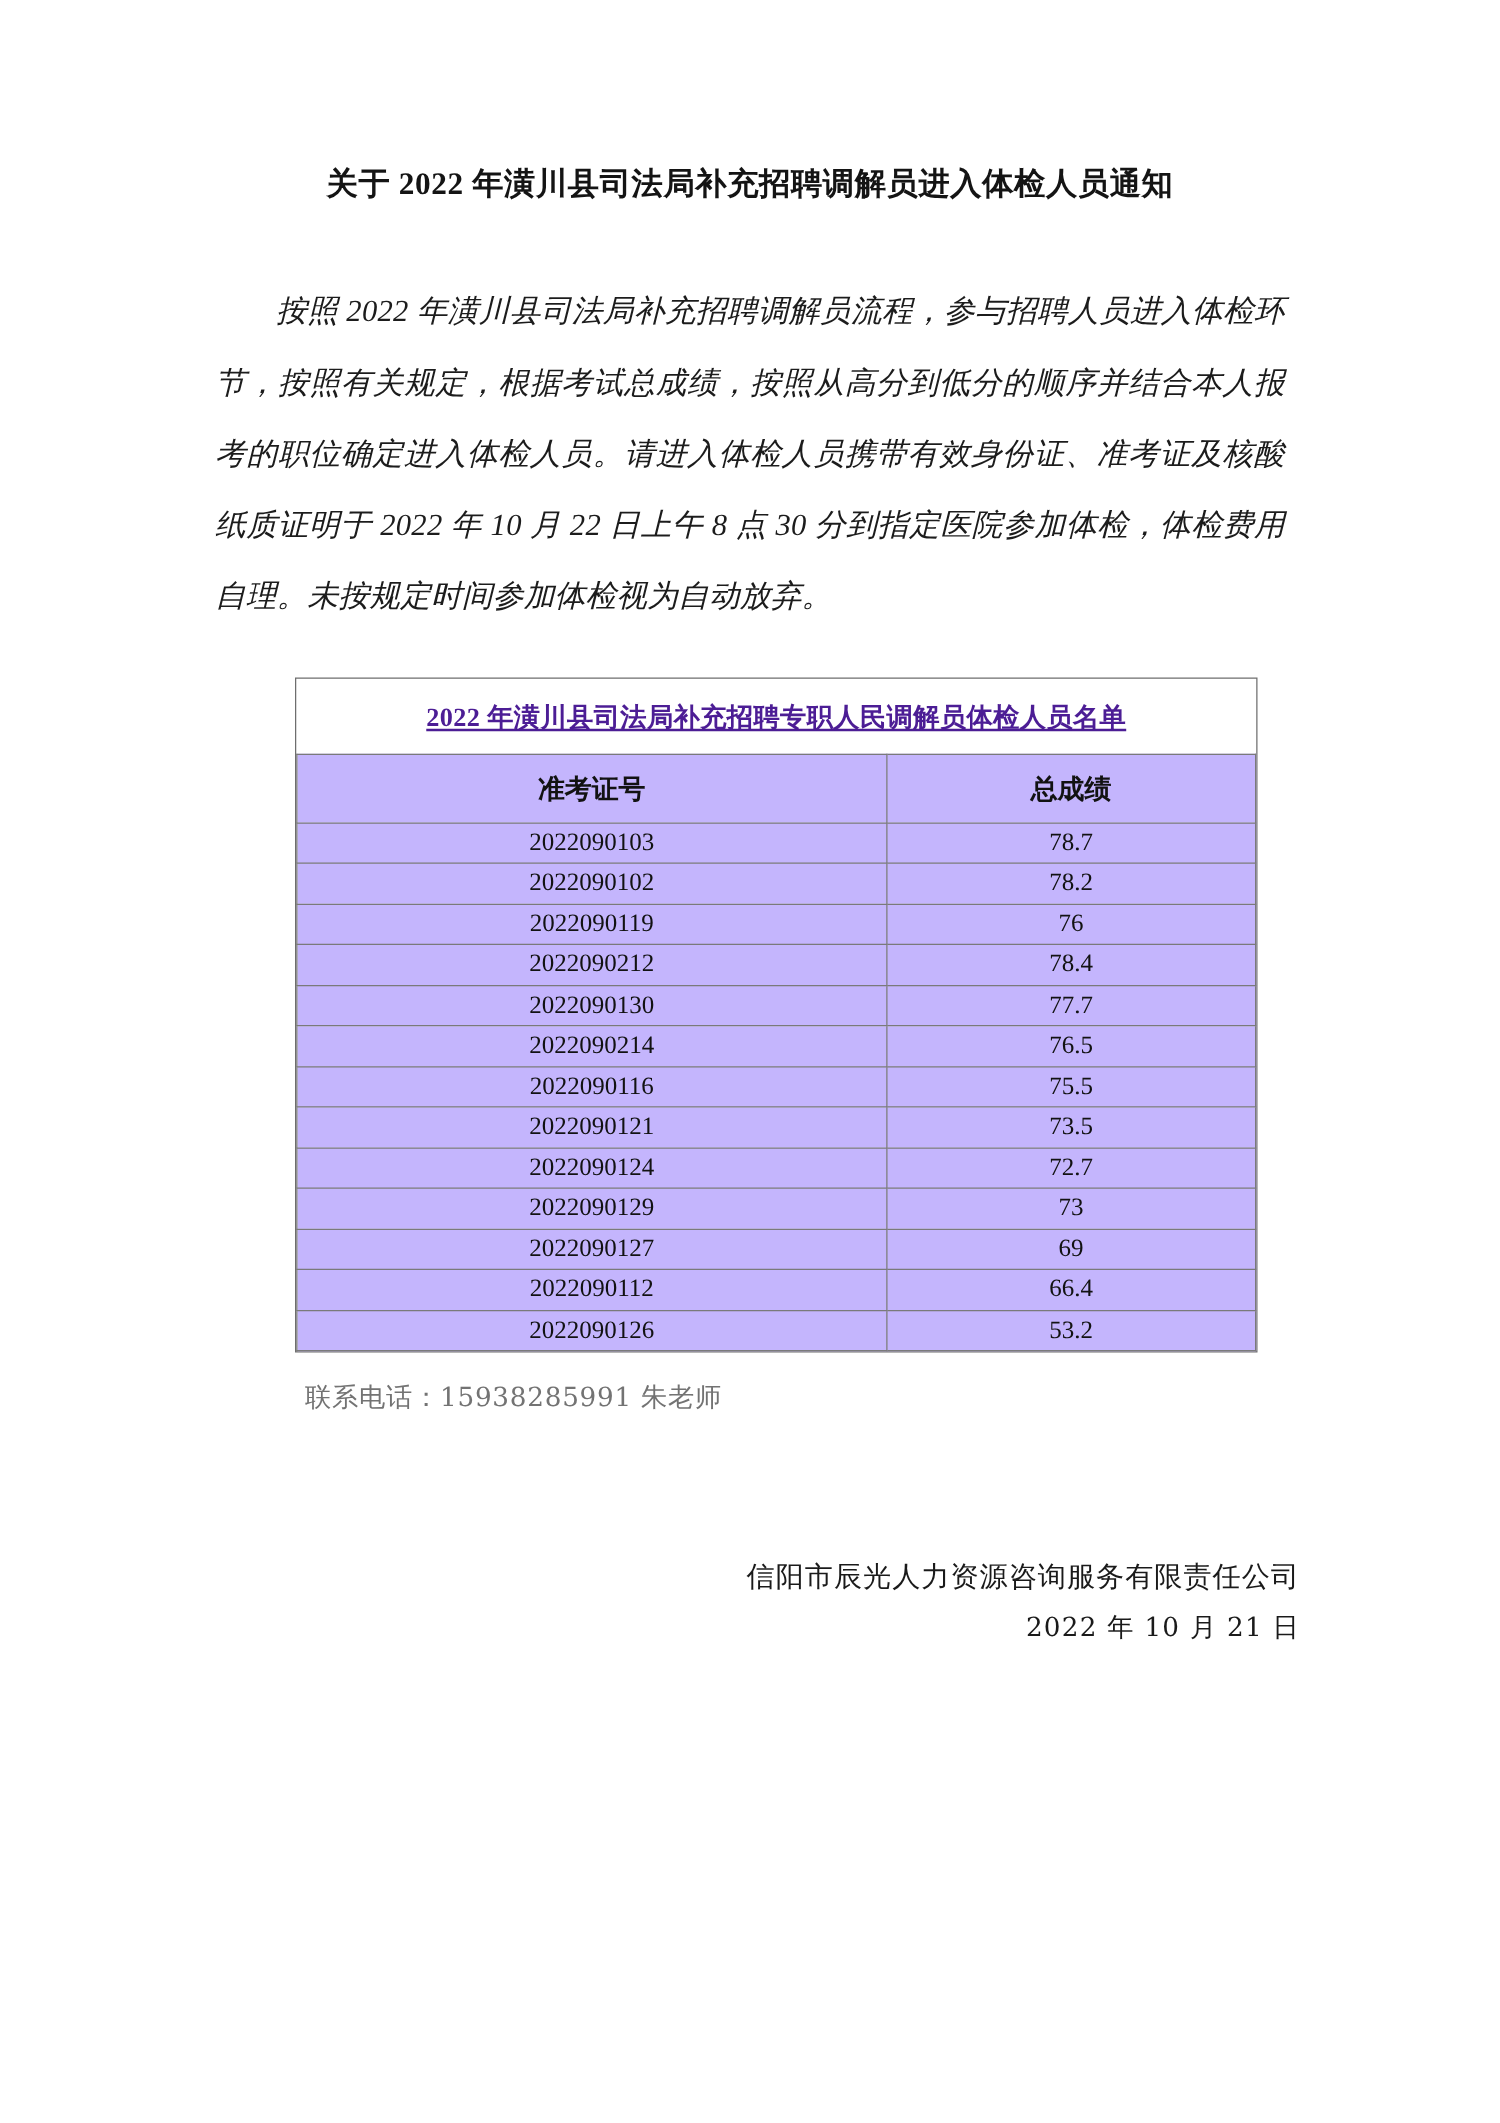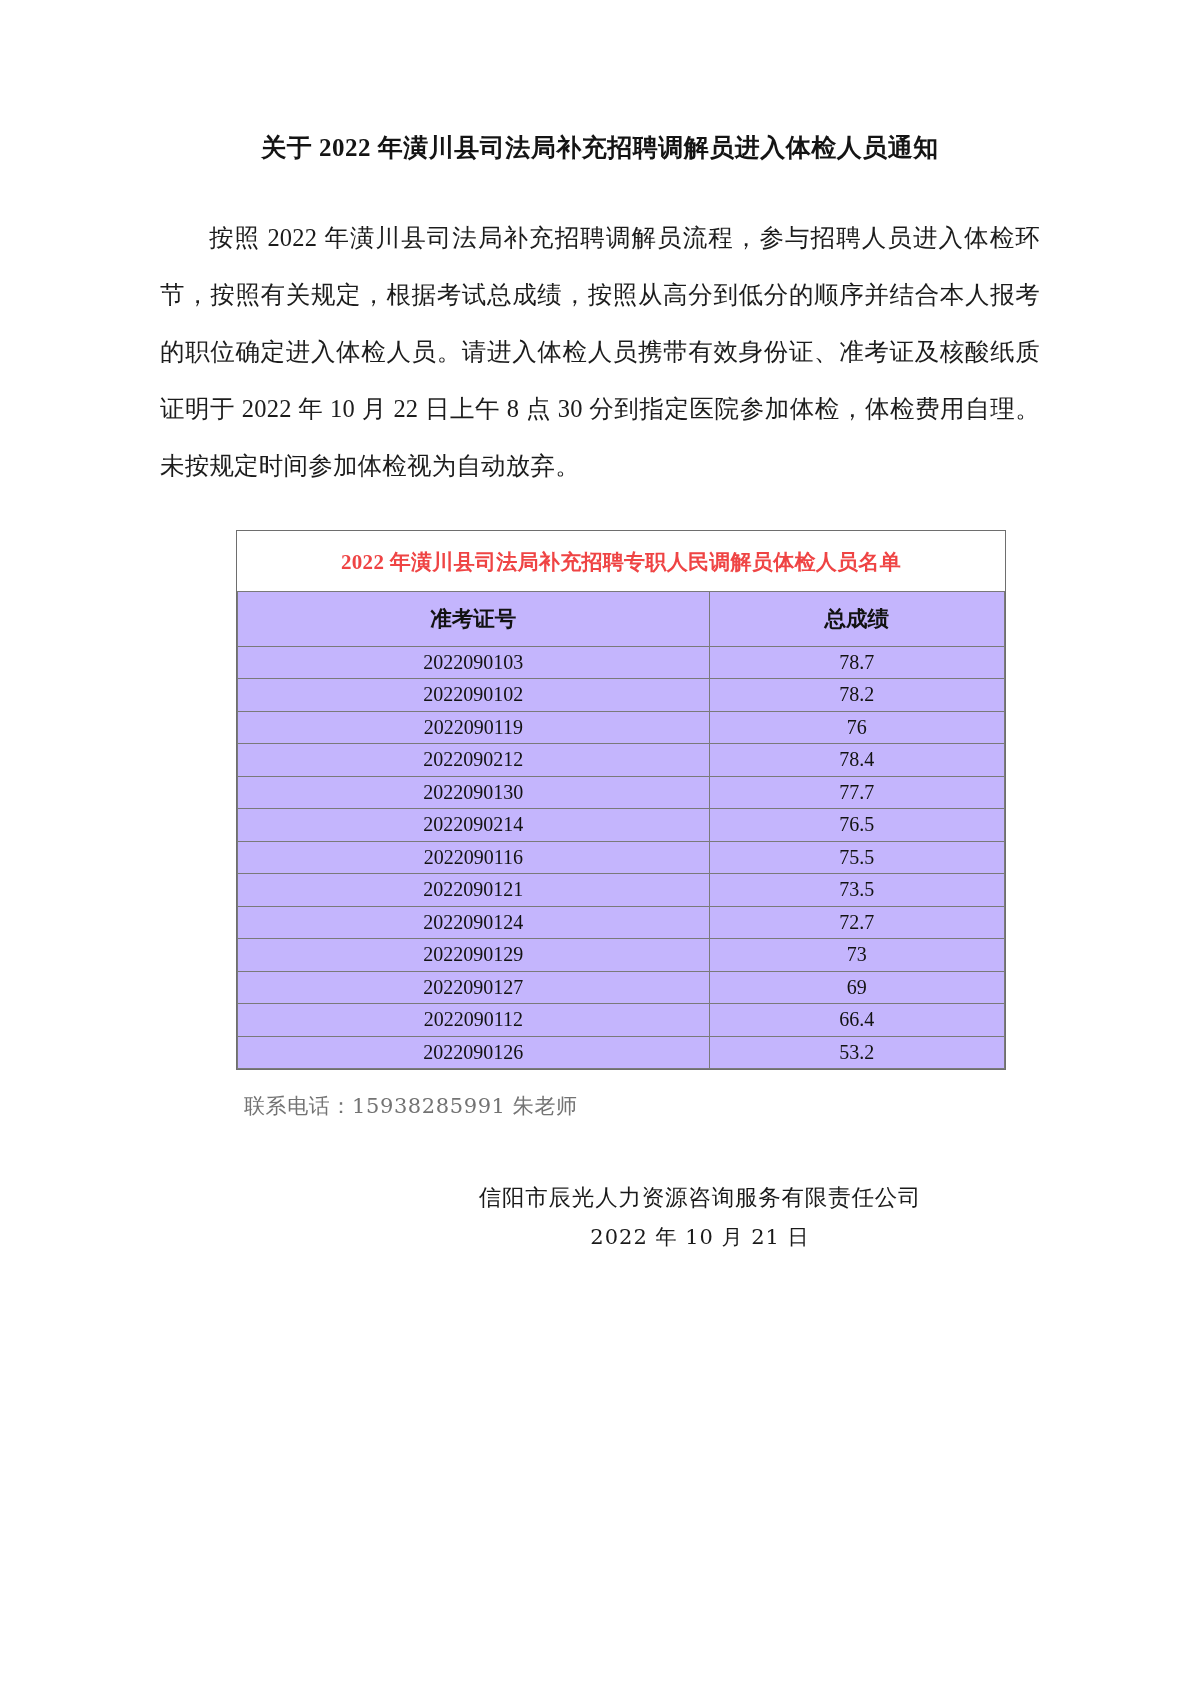--- a/index.html
+++ b/index.html
@@ -27,45 +27,47 @@
     font-size: 25px;
     font-weight: bold;
     letter-spacing: 0.5px;
     margin: 0;
     padding-top: 132px;
     line-height: 1.3;
     color: #141414;
     font-family: "Liberation Serif", "DejaVu Serif", serif;
   }
   .body-paragraph {
-    margin: 0;
+    margin: 12px;
     padding-top: 44px;
     font-size: 24.5px;
     line-height: 57px;
     text-align: justify;
     text-justify: inter-ideograph;
     text-indent: 2em;
     color: #1c1c1c;
     letter-spacing: 0.2px;
+    font-style: italic;
   }
   .table-wrap {
     margin-top: 36px;
     margin-left: 76px;
     margin-right: 34px;
     border: 1px solid #6e6e6e;
     border-bottom: 1px solid #6e6e6e;
     background: #fff;
   }
   .table-caption {
     text-align: center;
     font-size: 21px;
     font-weight: bold;
     padding: 17px 0 15px 0;
     letter-spacing: 0.3px;
-    color: #ef4444;
+    color: #4c1d95;
+    text-decoration: underline;
   }
   table.roster {
     width: 100%;
     border-collapse: collapse;
     table-layout: fixed;
   }
   table.roster th,
   table.roster td {
     border-top: 1px solid #7a7a7a;
     border-bottom: 1px solid #7a7a7a;
@@ -91,22 +93,22 @@
   table.roster col.c2 { width: 38.5%; }
   .contact-line {
     margin-top: 22px;
     margin-left: 84px;
     font-size: 21px;
     font-family: "DejaVu Serif", "Liberation Serif", serif;
     letter-spacing: 0.6px;
     color: #737373;
   }
   .signature {
-    margin-top: 61px;
-    text-align: center;
+    margin-top: 114px;
+    text-align: right;
     padding-right: 0;
     margin-left: 200px;
   }
   .sign-org {
     font-size: 22.5px;
     font-family: "DejaVu Serif", "Liberation Serif", serif;
     letter-spacing: 0.8px;
     color: #1a1a1a;
     line-height: 1.5;
   }

